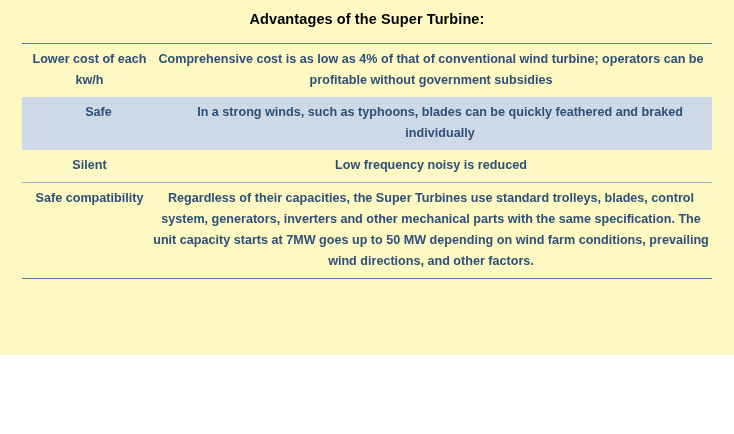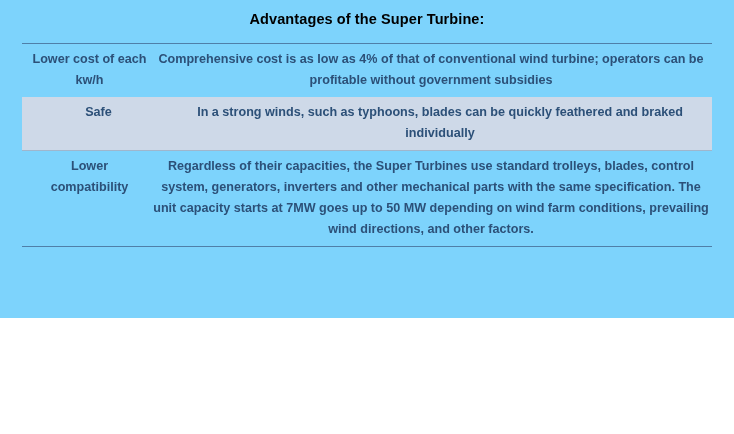--- a/index.html
+++ b/index.html
@@ -11,22 +11,22 @@
     width: 734px;
     height: 434px;
     overflow: hidden;
     font-family: "Liberation Sans", sans-serif;
     -webkit-font-smoothing: antialiased;
   }
 
   #page {
     position: relative;
     width: 734px;
-    height: 318px;
-    background: #7dd3fc;
+    height: 355px;
+    background: #fef9c3;
   }
 
   .doc-title {
     position: absolute;
     left: 0;
     top: 11px;
     width: 734px;
     text-align: center;
     font-size: 14.5px;
     font-weight: bold;
@@ -124,31 +124,39 @@
 
         <tr class="row shaded">
           <td>
             <span class="cell-label">Safe</span>
           </td>
           <td>
             <span class="cell-body">In a strong winds, such as typhoons, blades can be quickly feathered and braked individually</span>
           </td>
         </tr>
 
+        <tr class="row">
+          <td>
+            <span class="cell-label">Silent</span>
+          </td>
+          <td>
+            <span class="cell-body">Low frequency noisy is reduced</span>
+          </td>
+        </tr>
 
 
 
         <tr class="rule-mid">
           <td></td>
           <td></td>
         </tr>
 
         <tr class="row">
           <td>
-            <span class="cell-label">Lower compatibility</span>
+            <span class="cell-label">Safe compatibility</span>
           </td>
           <td>
             <span class="cell-body">Regardless of their capacities, the Super Turbines use standard trolleys, blades, control system, generators, inverters and other mechanical parts with the same specification.  The unit capacity starts at 7MW goes up to 50 MW depending on wind farm conditions, prevailing wind directions, and other factors.</span>
           </td>
         </tr>
 
         <tr class="rule-bottom">
           <td></td>
           <td></td>
         </tr>

